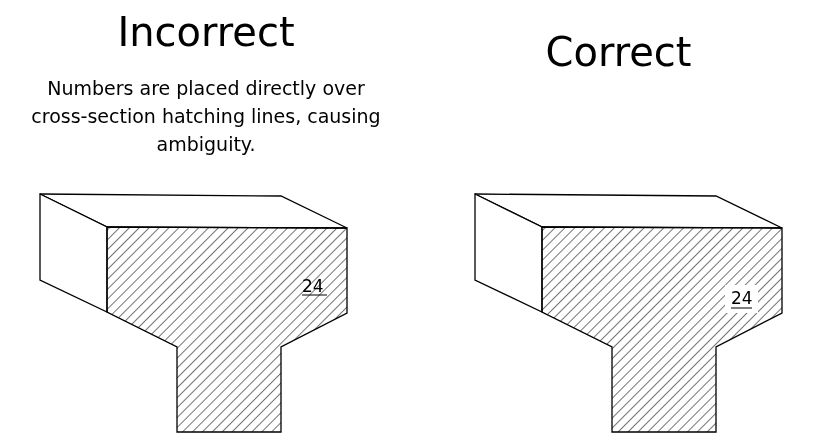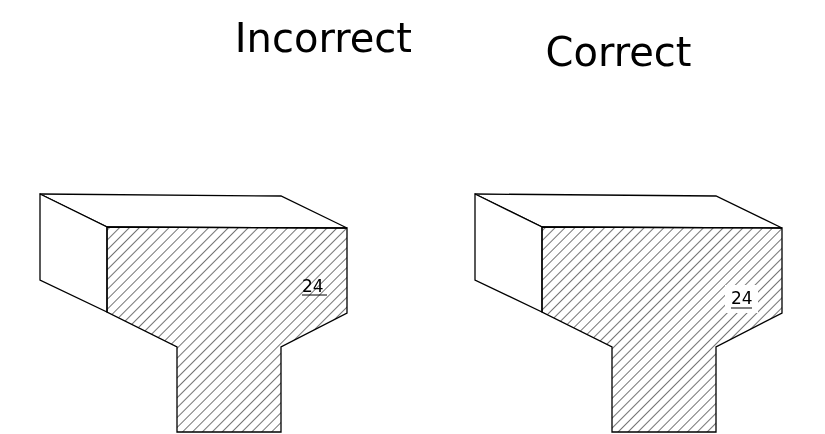--- a/index.html
+++ b/index.html
@@ -7,21 +7,22 @@
   .panel { position:absolute; top:0; height:434px; }
   .title { position:absolute; left:0; right:0; text-align:center; font-size:40px; line-height:44px; }
   .desc { position:absolute; left:0; right:0; text-align:center; font-size:19px; line-height:28px; }
   svg { position:absolute; left:0; top:0; }
   .lbl { font-family:"DejaVu Sans", sans-serif; font-size:17px; }
 </style>
 </head>
 <body>
 
 <div class="panel" style="left:0;width:412px;">
-  <div class="title" style="top:16px;text-align:right;">Incorrect</div>
+  <div class="title" style="top:10px;">Incorrect</div>
+  <div class="desc" style="top:74px;left:20px;right:20px;">Numbers are placed directly over cross-section hatching lines, causing ambiguity.</div>
 </div>
 
 <div class="panel" style="left:412px;width:413px;">
   <div class="title" style="top:30px;">Correct</div>
 </div>
 
 <svg width="825" height="434" viewBox="0 0 825 434">
   <defs>
     <pattern id="hatch" patternUnits="userSpaceOnUse" width="7" height="7" patternTransform="rotate(45)">
       <line x1="0" y1="0" x2="0" y2="7" stroke="#000" stroke-width="1.1"></line>

